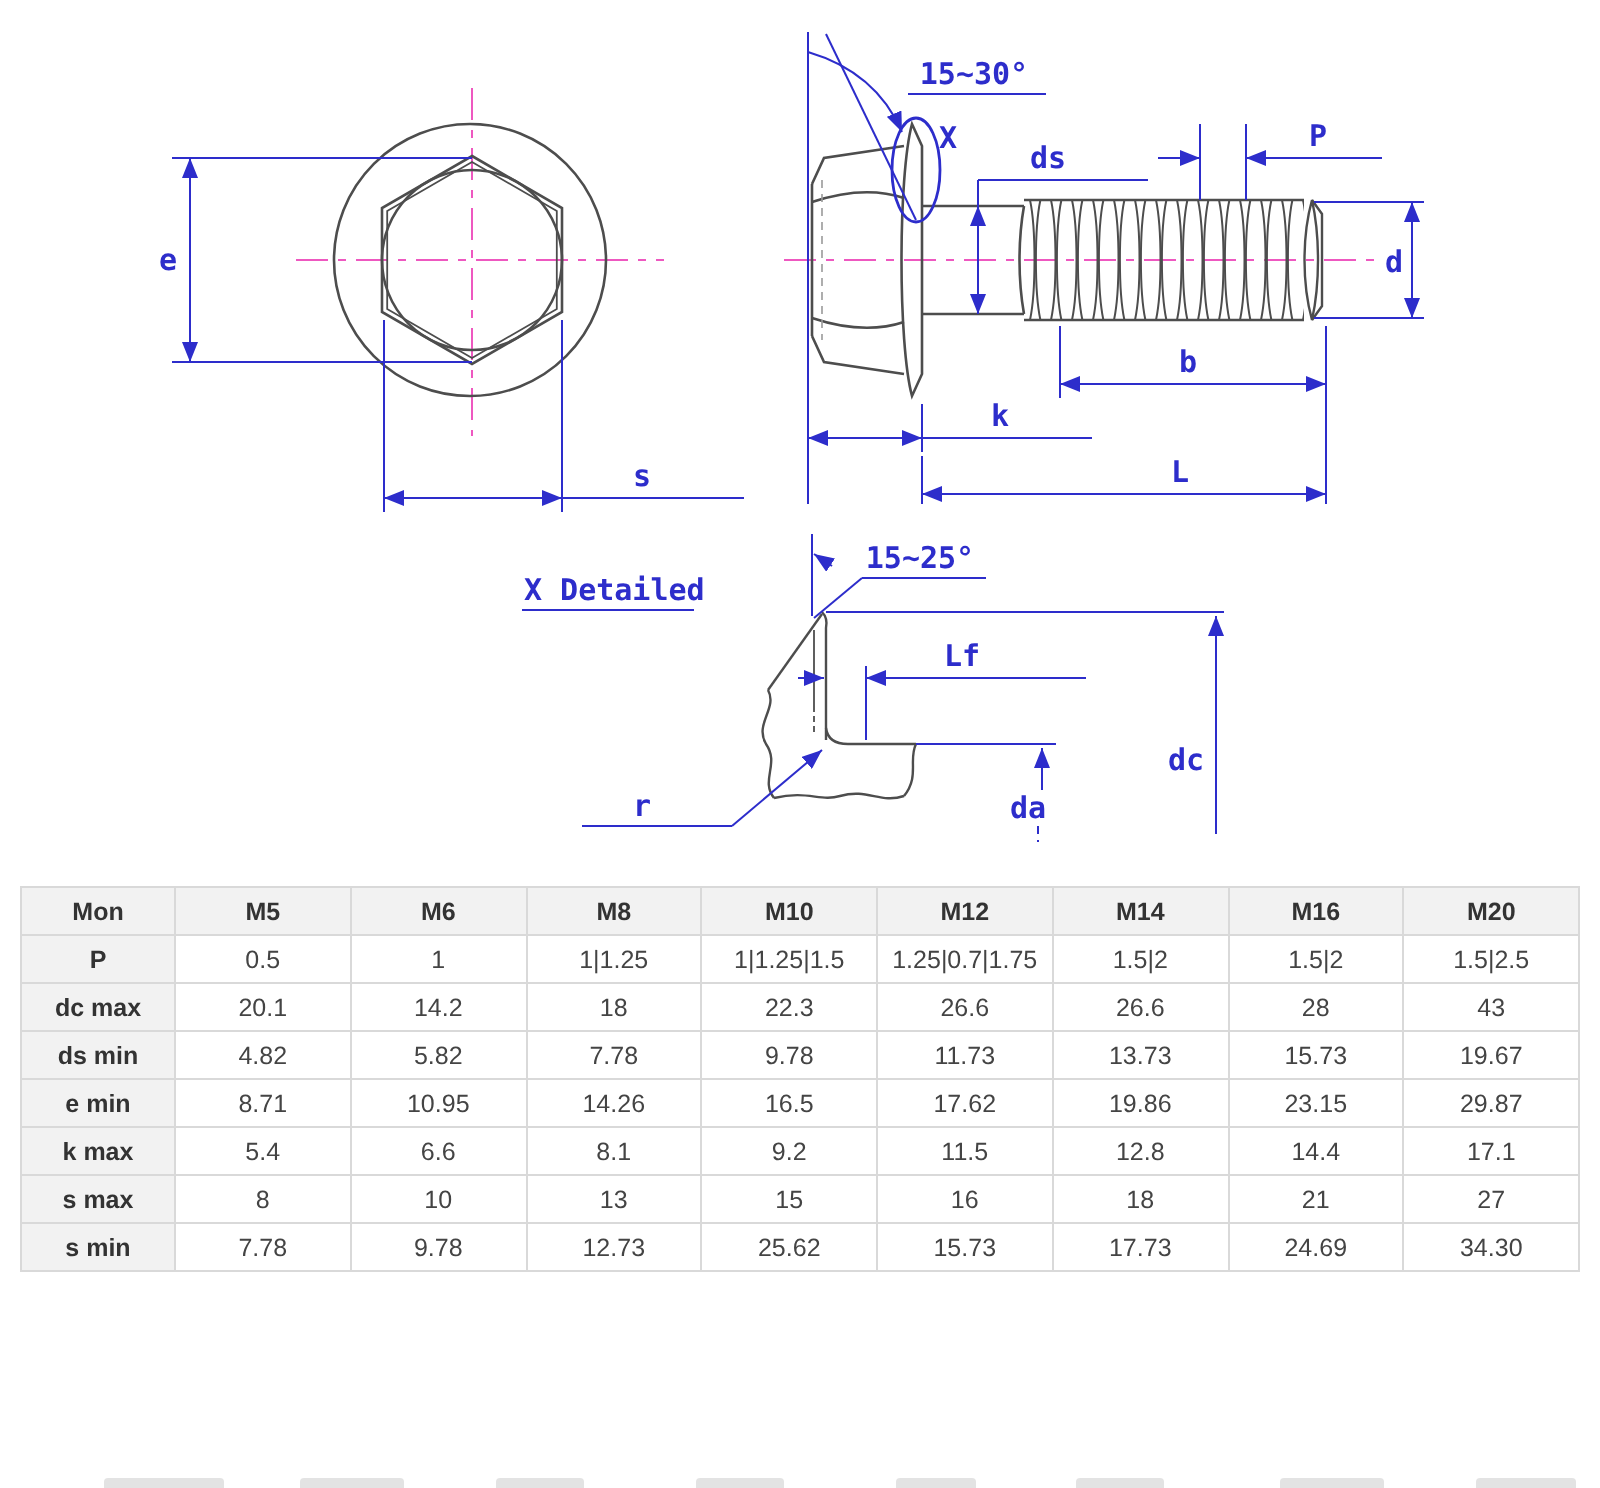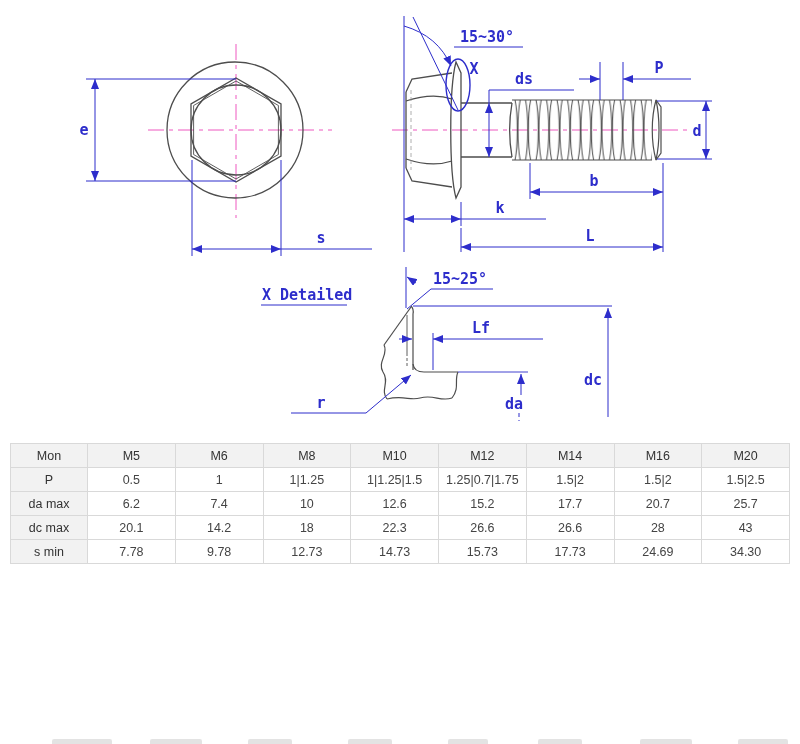--- a/index.html
+++ b/index.html
@@ -6,21 +6,21 @@
   .stage{position:relative;width:800px;height:744px;background:#fff;overflow:hidden;
          font-family:"Liberation Sans",sans-serif;}
   .drawing{position:absolute;left:0;top:0;}
   svg text{font-family:"DejaVu Sans Mono",monospace;font-size:15px;font-weight:bold;fill:#2d2dcb;}
   
   .spec-table{position:absolute;left:10px;top:443px;width:780px;border-collapse:collapse;
               table-layout:fixed;}
   .spec-table th,.spec-table td{border:1px solid #d9d9d9;height:23px;text-align:center;
               vertical-align:middle;padding:0 2px;font-size:12.5px;color:#444;
               white-space:nowrap;overflow:hidden;}
-  .spec-table th{background:#f2f2f2;color:#333;font-weight:normal;}
+  .spec-table th{background:#f2f2f2;color:#333;font-weight:bold;}
   .spec-table col.c0{width:77px;}
   
   .thumb-strip{position:absolute;left:0;top:739px;width:800px;height:10px;}
   .thumb{position:absolute;top:0;height:10px;background:#dcdcdc;border-radius:2px;opacity:.8;}
 </style>
 </head>
 <body>
 
 <div class="stage">
 
@@ -233,47 +233,80 @@
           <td>0.5</td>
           <td>1</td>
           <td>1|1.25</td>
           <td>1|1.25|1.5</td>
           <td>1.25|0.7|1.75</td>
           <td>1.5|2</td>
           <td>1.5|2</td>
           <td>1.5|2.5</td>
         </tr>
         <tr>
-          <th>da max</th>
-          <td>6.2</td>
-          <td>7.4</td>
-          <td>10</td>
-          <td>12.6</td>
-          <td>15.2</td>
-          <td>17.7</td>
-          <td>20.7</td>
-          <td>25.7</td>
-        </tr>
-        <tr>
           <th>dc max</th>
           <td>20.1</td>
           <td>14.2</td>
           <td>18</td>
           <td>22.3</td>
           <td>26.6</td>
           <td>26.6</td>
           <td>28</td>
           <td>43</td>
         </tr>
         <tr>
+          <th>ds min</th>
+          <td>4.82</td>
+          <td>5.82</td>
+          <td>7.78</td>
+          <td>9.78</td>
+          <td>11.73</td>
+          <td>13.73</td>
+          <td>15.73</td>
+          <td>19.67</td>
+        </tr>
+        <tr>
+          <th>e min</th>
+          <td>8.71</td>
+          <td>10.95</td>
+          <td>14.26</td>
+          <td>16.5</td>
+          <td>17.62</td>
+          <td>19.86</td>
+          <td>23.15</td>
+          <td>29.87</td>
+        </tr>
+        <tr>
+          <th>k max</th>
+          <td>5.4</td>
+          <td>6.6</td>
+          <td>8.1</td>
+          <td>9.2</td>
+          <td>11.5</td>
+          <td>12.8</td>
+          <td>14.4</td>
+          <td>17.1</td>
+        </tr>
+        <tr>
+          <th>s max</th>
+          <td>8</td>
+          <td>10</td>
+          <td>13</td>
+          <td>15</td>
+          <td>16</td>
+          <td>18</td>
+          <td>21</td>
+          <td>27</td>
+        </tr>
+        <tr>
           <th>s min</th>
           <td>7.78</td>
           <td>9.78</td>
           <td>12.73</td>
-          <td>14.73</td>
+          <td>25.62</td>
           <td>15.73</td>
           <td>17.73</td>
           <td>24.69</td>
           <td>34.30</td>
         </tr>
       </tbody>
   </table>
 
   <div class="thumb-strip">
       <div class="thumb" style="left: 52px; width: 60px;"></div>

